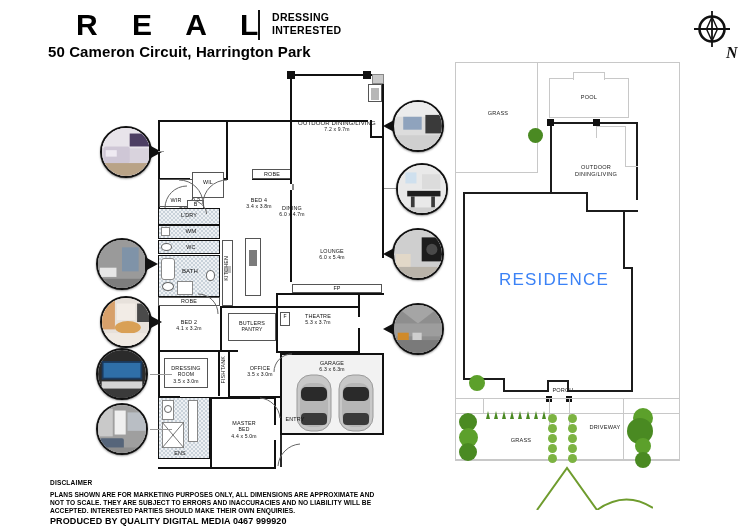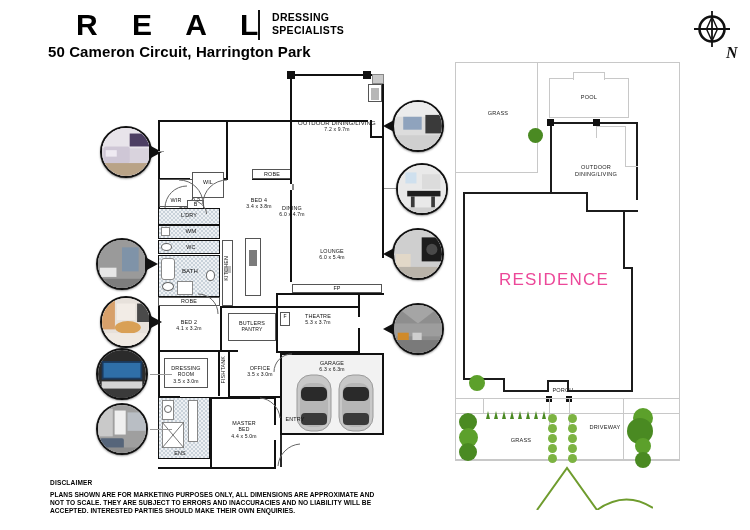--- a/index.html
+++ b/index.html
@@ -67,35 +67,35 @@
   .leader{position:absolute;height:1px;background:#999;}
 
   
   #site{left:455px;top:62px;width:245px;height:405px;}
   #site-boundary{position:absolute;left:0;top:0;width:225px;height:398px;
      border:1px solid #c8c8c8;box-sizing:border-box;background:#fff;}
   .sline{position:absolute;background:#c8c8c8;}
   .sheavy{position:absolute;background:#1c1c1c;}
   .slbl{position:absolute;font-size:5.6px;line-height:6.6px;text-align:center;
         letter-spacing:.2px;color:#222;white-space:nowrap;}
-  #residence-label{position:absolute;font-size:17px;letter-spacing:1.2px;color:#ec4899;}
+  #residence-label{position:absolute;font-size:17px;letter-spacing:1.2px;color:#3b82f6;}
   .tree{position:absolute;border-radius:50%;background:#4a8a22;}
   .tree2{position:absolute;border-radius:50%;background:#5ca02b;}
   .shrub{position:absolute;border-radius:50%;background:#7cb342;}
   .blackdot{position:absolute;background:#111;}
 </style>
 </head>
 <body>
 
 <div class="abs" id="brand">
   <div id="brand-real">R E A L</div>
   <div id="brand-divider"></div>
   <div id="brand-sub">
     <div>DRESSING</div>
-    <div>SPECIALISTS</div>
+    <div>INTERESTED</div>
   </div>
 </div>
 <div class="abs" id="address">50 Cameron Circuit, Harrington Park</div>
 
 <div class="abs" id="compass">
   <svg width="52" height="52" viewBox="0 0 52 52">
     <circle cx="22" cy="21" r="12.5" fill="none" stroke="#111" stroke-width="2.6"></circle>
     <line x1="22" y1="3" x2="22" y2="39" stroke="#111" stroke-width="1.8"></line>
     <line x1="4" y1="21" x2="40" y2="21" stroke="#111" stroke-width="1.8"></line>
     <path d="M22 9 L27.5 21 L22 33 L16.5 21 Z" fill="none" stroke="#111" stroke-width="1.4"></path>
@@ -526,13 +526,14 @@
   </svg>
 </div>
 
 <div class="abs" id="disclaimer">
   <div id="disc-title">DISCLAIMER</div>
   <div id="disc-body">
     <div>PLANS SHOWN ARE FOR MARKETING PURPOSES ONLY, ALL DIMENSIONS ARE APPROXIMATE AND</div>
     <div>NOT TO SCALE. THEY ARE SUBJECT TO ERRORS AND INACCURACIES AND NO LIABILITY WILL BE</div>
     <div>ACCEPTED. INTERESTED PARTIES SHOULD MAKE THEIR OWN ENQUIRIES.</div>
   </div>
+  <div id="disc-prod">PRODUCED BY QUALITY DIGITAL MEDIA 0467 999920</div>
 </div>
 
 </body></html>

